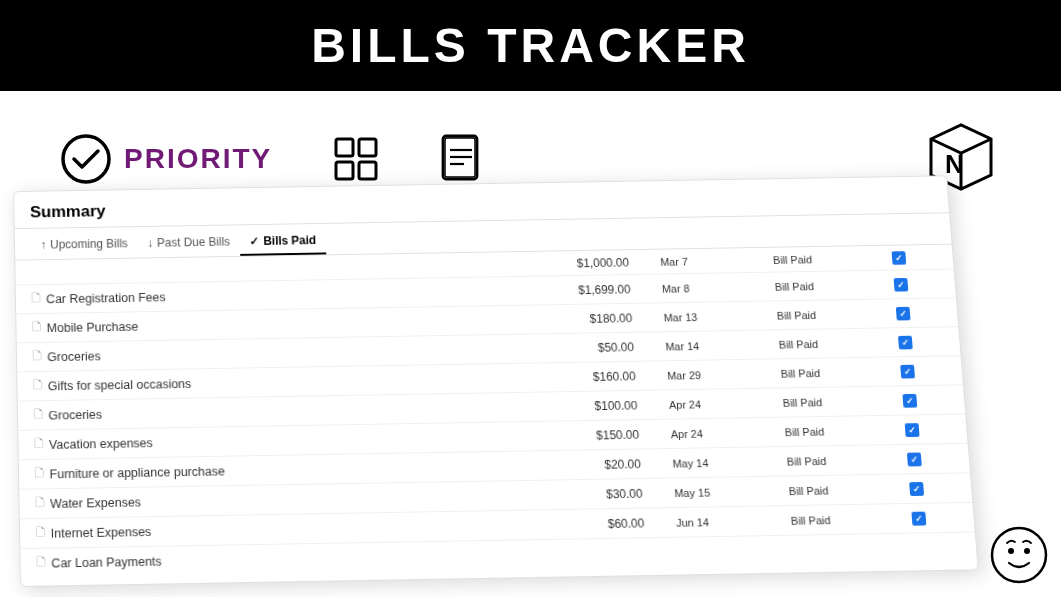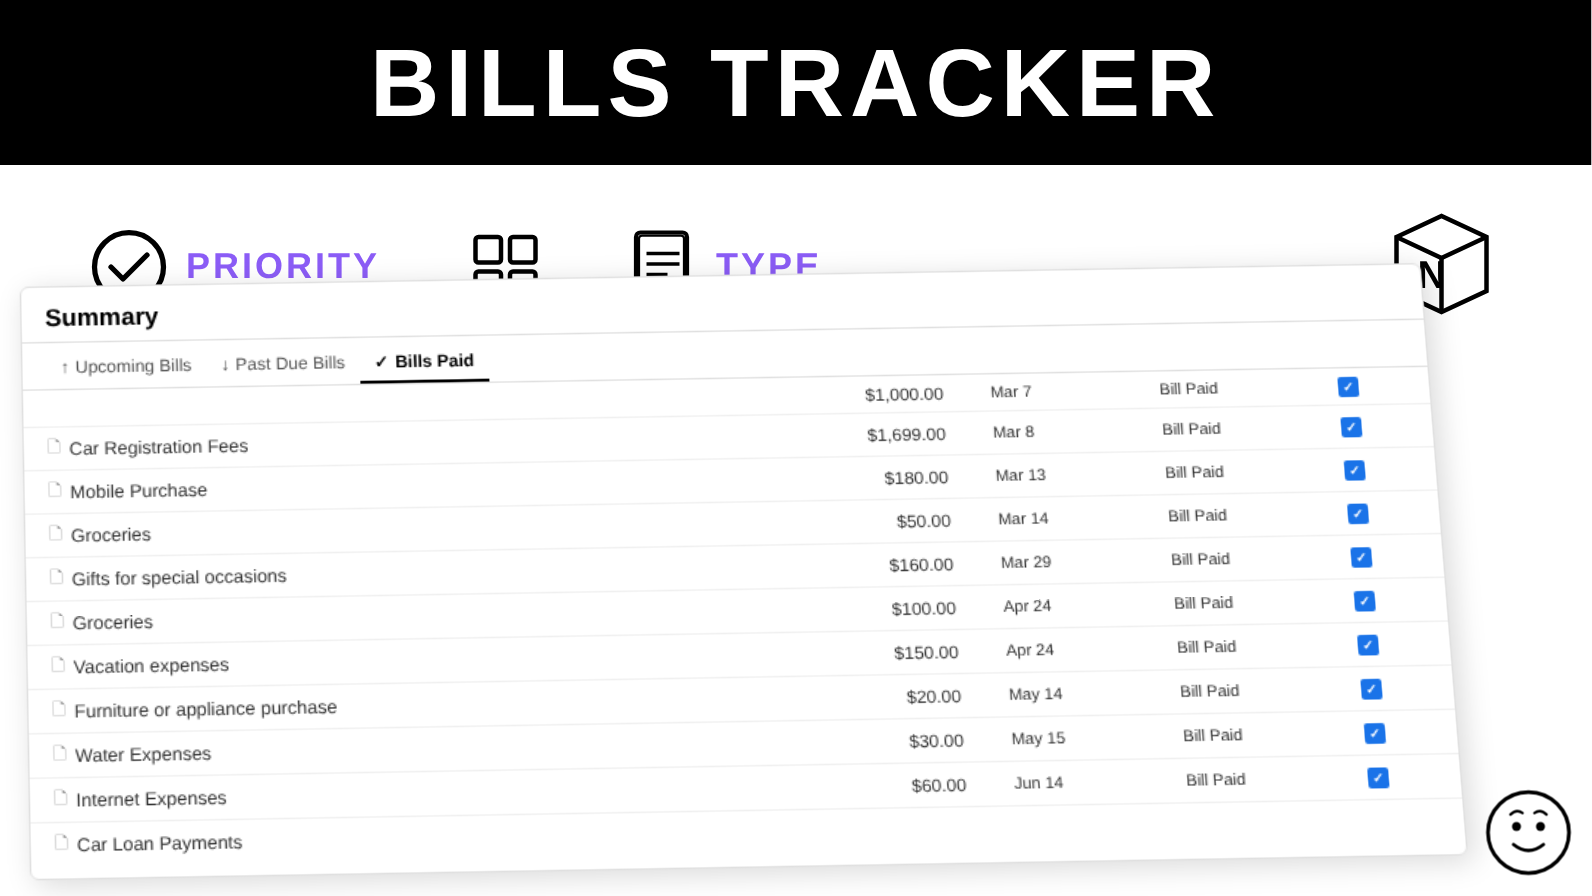--- a/index.html
+++ b/index.html
@@ -16,45 +16,45 @@
     .header-banner {
       background: #000000;
       width: 100%;
       padding: 18px 40px;
       display: flex;
       align-items: center;
       justify-content: center;
     }
     .header-title {
       color: #ffffff;
-      font-size: 64px;
+      font-size: 48px;
       font-weight: 900;
       letter-spacing: 4px;
       text-transform: uppercase;
       font-family: Arial Black, Arial, sans-serif;
     }
 
     
     .icons-row {
       display: flex;
       align-items: center;
       padding: 28px 60px 20px 60px;
       gap: 60px;
       background: #ffffff;
     }
     .icon-item {
       display: flex;
       align-items: center;
       gap: 12px;
     }
     .icon-label {
-      font-size: 24px;
+      font-size: 28px;
       font-weight: 900;
       letter-spacing: 2px;
-      color: #8b5cf6;
+      color: #701a75;
       font-family: Arial Black, Arial, sans-serif;
     }
 
     
     .checkmark-icon {
       width: 52px;
       height: 52px;
     }
 
     
@@ -219,21 +219,20 @@
   </div>
 
   <div class="icon-item">
     <svg class="doc-icon" viewBox="0 0 44 52" fill="none" xmlns="http://www.w3.org/2000/svg">
       <rect x="3" y="3" width="34" height="43" rx="3" stroke="#000" stroke-width="2.8"></rect>
       <rect x="5" y="5" width="30" height="39" rx="2" fill="none" stroke="#000" stroke-width="1.5"></rect>
       <line x1="10" y1="17" x2="32" y2="17" stroke="#000" stroke-width="2.2"></line>
       <line x1="10" y1="24" x2="32" y2="24" stroke="#000" stroke-width="2.2"></line>
       <line x1="10" y1="31" x2="24" y2="31" stroke="#000" stroke-width="2.2"></line>
     </svg>
-    <span class="icon-label">TYPE</span>
   </div>
 
   <div class="notion-cube" style="margin-left:auto;">
     <svg viewBox="0 0 80 80" fill="none" xmlns="http://www.w3.org/2000/svg">
 
       <path d="M10 20 L40 6 L70 20 L70 56 L40 70 L10 56 Z" fill="#ffffff" stroke="#000" stroke-width="3"></path>
       <path d="M10 20 L40 34 L70 20" stroke="#000" stroke-width="3"></path>
       <path d="M40 34 L40 70" stroke="#000" stroke-width="3"></path>
 
       <text x="24" y="54" font-size="26" font-weight="900" fill="#000" font-family="Arial Black, Arial">N</text>

